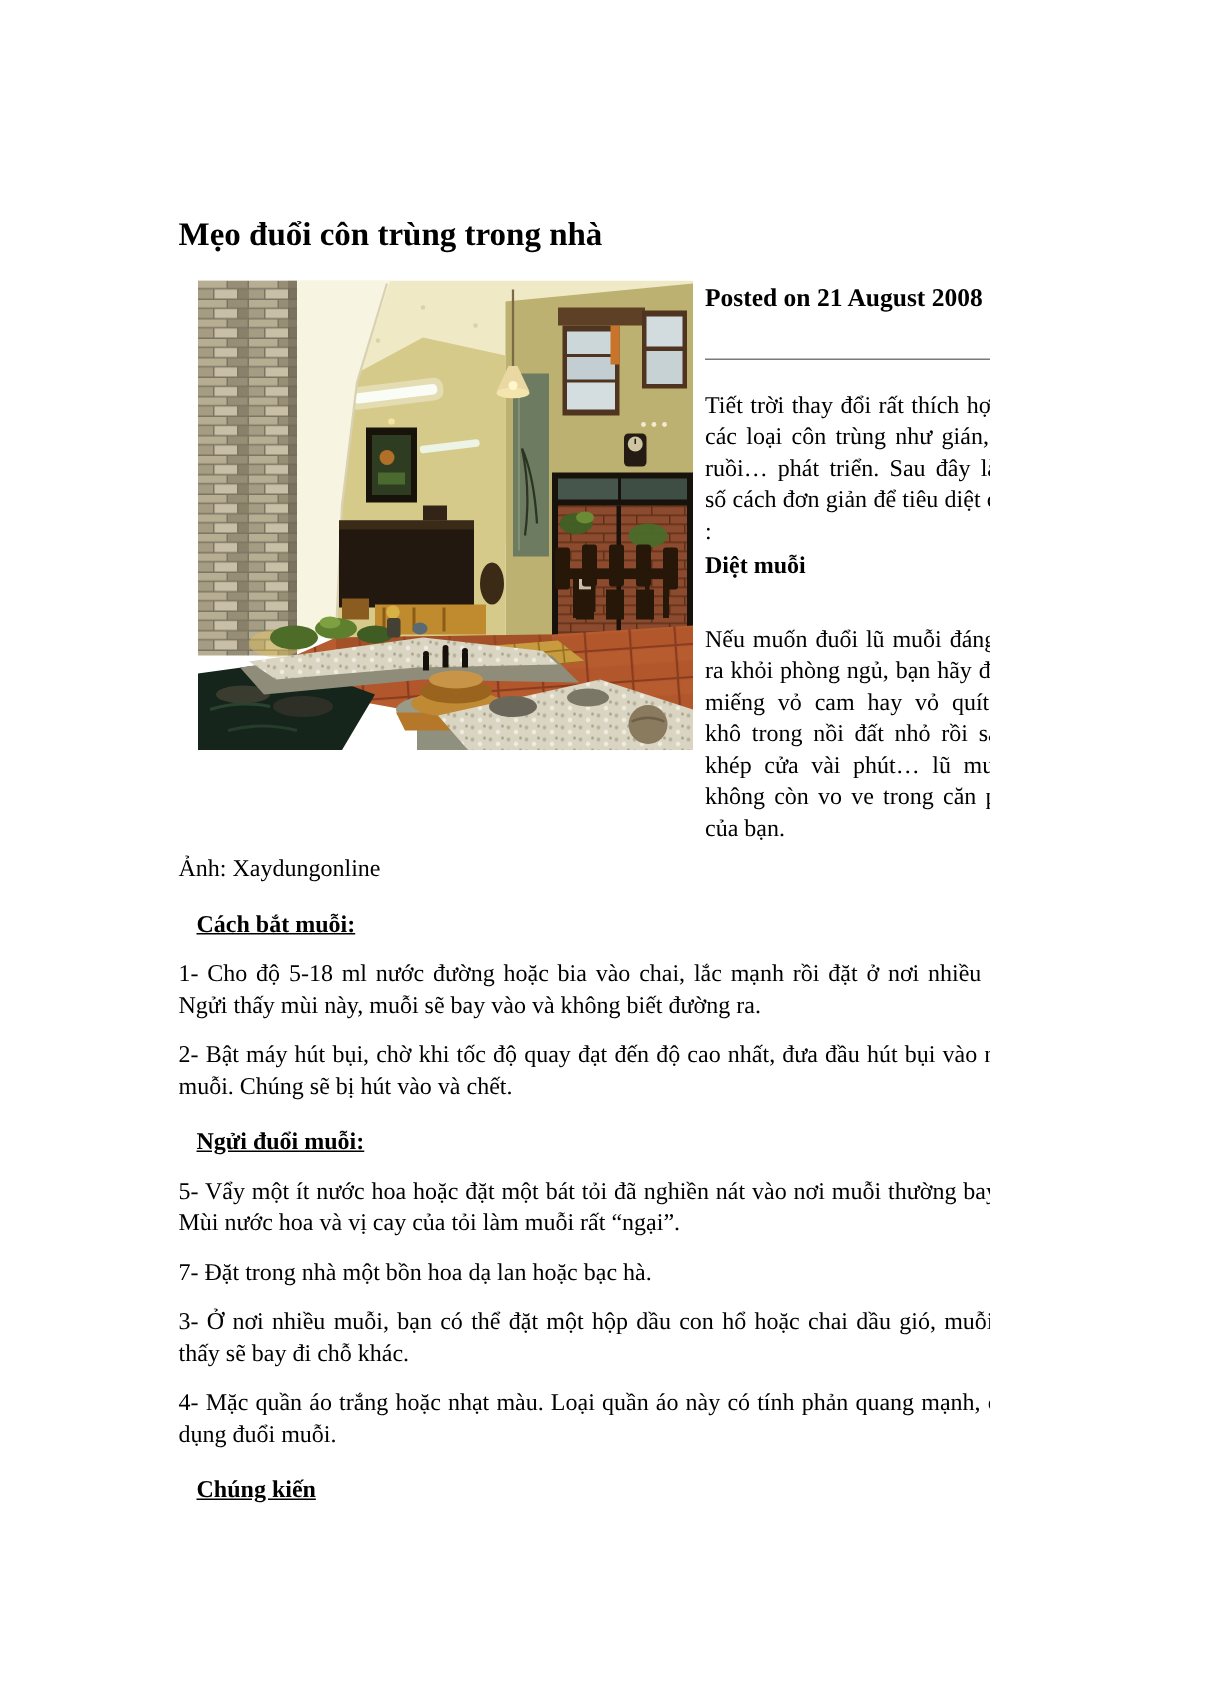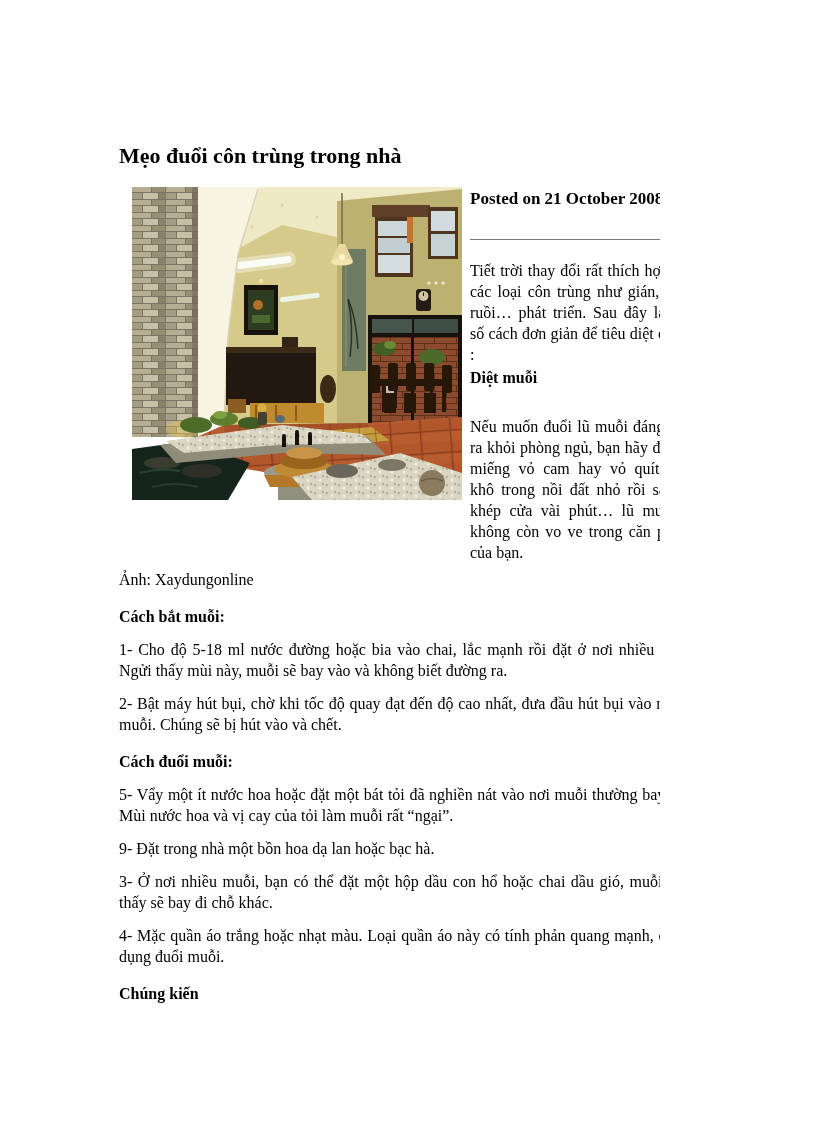--- a/index.html
+++ b/index.html
@@ -24,21 +24,21 @@
   figure.photo svg { display:block; }
   .right-col { width:227px; margin-left:8px; flex:0 0 auto; }
   h2.posted { margin:2px 0 0; font-size:17px; line-height:20px; font-weight:bold; }
   .right-col hr { border:none; border-top:1px solid #7a7a7a; margin:30px 0 0; height:0; }
   .right-col p { margin:20px 0 0; font-size:16px; line-height:21px; text-align:justify; }
   h3.subhead { margin:10px 0 0; font-size:16px; line-height:21px; font-weight:bold; }
   .right-col h3.subhead { margin-top:2px; }
   .right-col p.follow { margin-top:28px; }
   p.caption { margin:6px 0 0; font-size:16px; line-height:21px; }
   .body-sections { margin-top:0; }
-  .body-sections h3.subhead { margin:16px 0 12px; }
+  .body-sections h3.subhead { margin:16px 12px 12px;text-decoration:underline; }
   .body-sections p { margin:12px 0; font-size:16px; line-height:21px; text-align:justify; }
 </style>
 </head>
 <body>
 
 <div class="page">
   <div class="content">
 
     <h1 class="title">Mẹo đuổi côn trùng trong nhà</h1>
 
@@ -242,42 +242,42 @@
               <ellipse cx="210" cy="284" rx="16" ry="7" fill="#6a675a"></ellipse>
               <ellipse cx="260" cy="278" rx="14" ry="6" fill="#7a7767"></ellipse>
               <circle cx="300" cy="296" r="13" fill="#8a7a5e"></circle>
               <path d="M289,294 q11,-5 22,0" stroke="#6e6048" stroke-width="1.5" fill="none"></path>
             </g>
           </g>
         </svg>
       </figure>
 
       <div class="right-col">
-        <h2 class="posted">Posted on 21 October 2008</h2>
+        <h2 class="posted">Posted on 21 August 2008</h2>
         <hr>
         <p class="intro">Tiết trời thay đổi rất thích hợp cho các loại côn trùng như gián, kiến, ruồi… phát triển. Sau đây là một số cách đơn giản để tiêu diệt chúng :</p>
         <h3 class="subhead">Diệt muỗi</h3>
         <p class="follow">Nếu muốn đuổi lũ muỗi đáng ghét ra khỏi phòng ngủ, bạn hãy đốt vài miếng vỏ cam hay vỏ quít phơi khô trong nồi đất nhỏ rồi sau đó khép cửa vài phút… lũ muỗi sẽ không còn vo ve trong căn phòng của bạn.</p>
       </div>
     </div>
 
     <p class="caption">Ảnh: Xaydungonline</p>
 
     <div class="body-sections">
 
       <section>
         <h3 class="subhead">Cách bắt muỗi:</h3>
         <p>1- Cho độ 5-18 ml nước đường hoặc bia vào chai, lắc mạnh rồi đặt ở nơi nhiều muỗi. Ngửi thấy mùi này, muỗi sẽ bay vào và không biết đường ra.</p>
         <p>2- Bật máy hút bụi, chờ khi tốc độ quay đạt đến độ cao nhất, đưa đầu hút bụi vào nơi có muỗi. Chúng sẽ bị hút vào và chết.</p>
       </section>
 
       <section>
-        <h3 class="subhead">Cách đuổi muỗi:</h3>
+        <h3 class="subhead">Ngửi đuổi muỗi:</h3>
         <p>5- Vẩy một ít nước hoa hoặc đặt một bát tỏi đã nghiền nát vào nơi muỗi thường bay đến. Mùi nước hoa và vị cay của tỏi làm muỗi rất “ngại”.</p>
-        <p>9- Đặt trong nhà một bồn hoa dạ lan hoặc bạc hà.</p>
+        <p>7- Đặt trong nhà một bồn hoa dạ lan hoặc bạc hà.</p>
         <p>3- Ở nơi nhiều muỗi, bạn có thể đặt một hộp dầu con hổ hoặc chai dầu gió, muỗi ngửi thấy sẽ bay đi chỗ khác.</p>
         <p>4- Mặc quần áo trắng hoặc nhạt màu. Loại quần áo này có tính phản quang mạnh, có tác dụng đuổi muỗi.</p>
       </section>
 
       <section>
         <h3 class="subhead">Chúng kiến</h3>
       </section>
 
     </div>
   </div>

